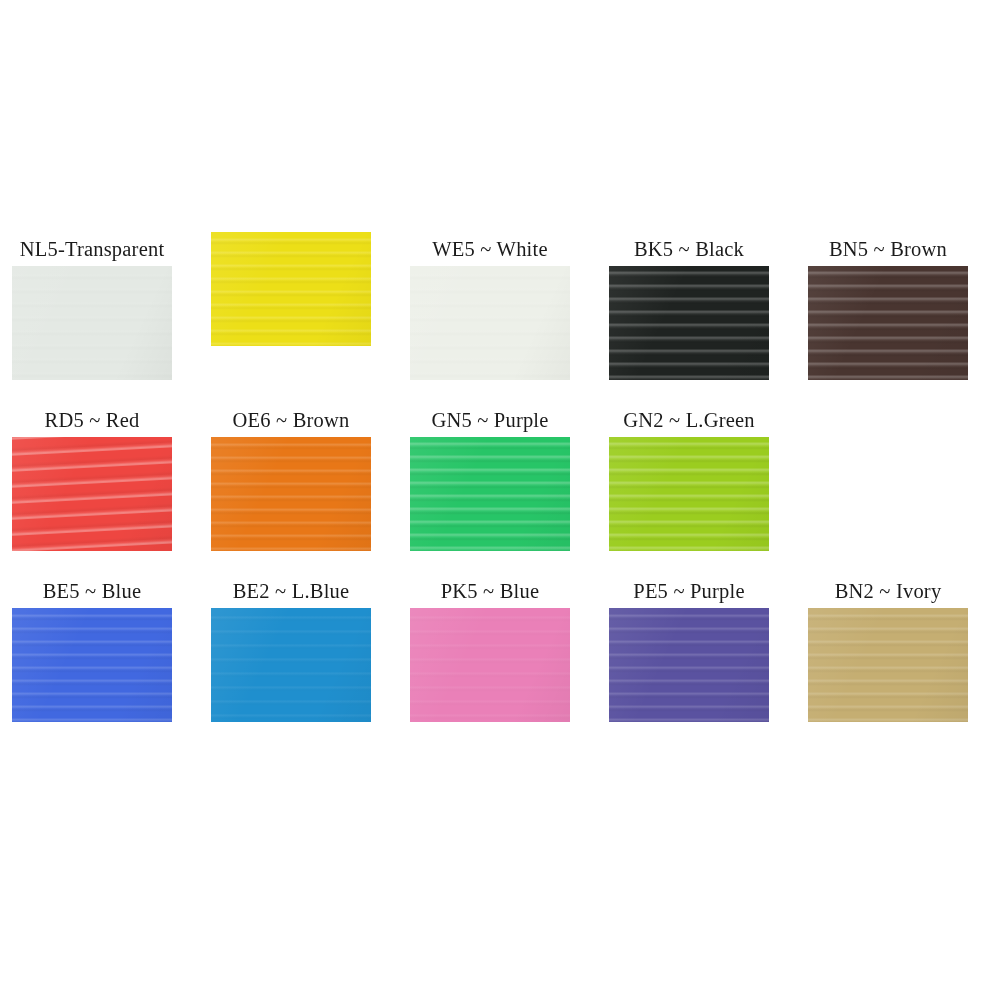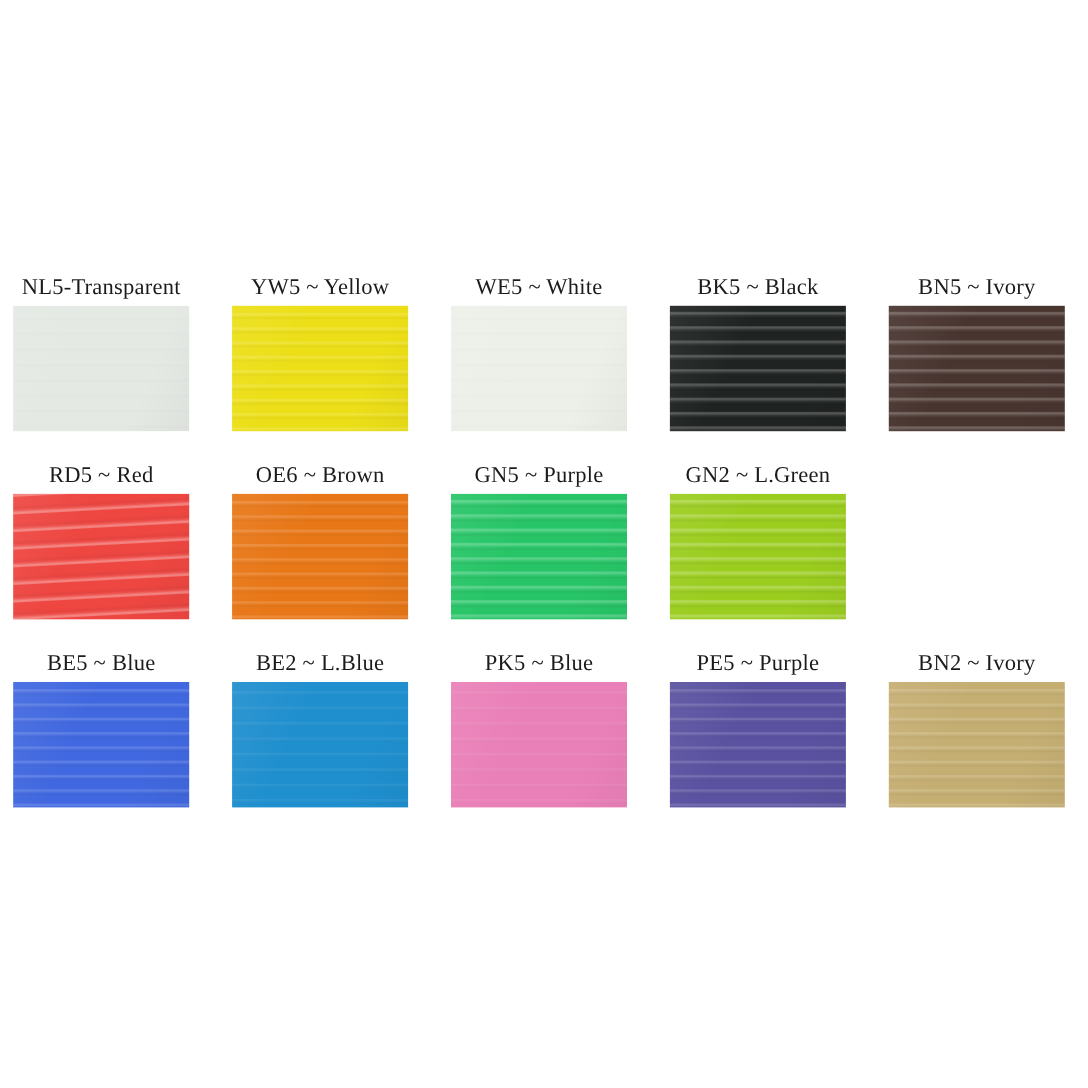--- a/index.html
+++ b/index.html
@@ -12,21 +12,21 @@
     width: 989px;
     height: 989px;
     font-family: "Liberation Serif", "DejaVu Serif", serif;
     overflow: hidden;
     position: relative;
   }
 
   #swatch-chart {
     position: absolute;
     left: 0;
-    top: 12px;
+    top: 0;
     width: 989px;
     height: 873px;
     background: #ffffff;
   }
 
   .grid {
     position: absolute;
     left: 12px;
     top: 232px;
     width: 960px;
@@ -145,42 +145,41 @@
   <div class="grid">
       <div class="swatch-row">
         <div class="swatch-cell">
           <div class="swatch-label">NL5-Transparent</div>
           <div class="swatch-chip" style="background-color: rgb(228, 233, 228);">
             <div class="ridges faint"></div>
             <div class="sheen"></div>
           </div>
         </div>
         <div class="swatch-cell">
-          <div class="swatch-label">YW5 ~ Yellow</div>
           <div class="swatch-chip" style="background-color: rgb(236, 223, 23);">
             <div class="ridges horiz"></div>
             <div class="sheen"></div>
           </div>
         </div>
         <div class="swatch-cell">
           <div class="swatch-label">WE5 ~ White</div>
           <div class="swatch-chip" style="background-color: rgb(237, 240, 233);">
             <div class="ridges faint"></div>
             <div class="sheen"></div>
           </div>
         </div>
         <div class="swatch-cell">
           <div class="swatch-label">BK5 ~ Black</div>
           <div class="swatch-chip" style="background-color: rgb(31, 35, 33);">
             <div class="ridges strong"></div>
             <div class="sheen"></div>
           </div>
         </div>
         <div class="swatch-cell">
-          <div class="swatch-label">BN5 ~ Ivory</div>
+          <div class="swatch-label">BN5 ~ Brown</div>
           <div class="swatch-chip" style="background-color: rgb(73, 53, 48);">
             <div class="ridges strong"></div>
             <div class="sheen"></div>
           </div>
         </div>
       </div>
       <div class="swatch-row">
         <div class="swatch-cell">
           <div class="swatch-label">RD5 ~ Red</div>
           <div class="swatch-chip" style="background-color: rgb(238, 70, 65);">

